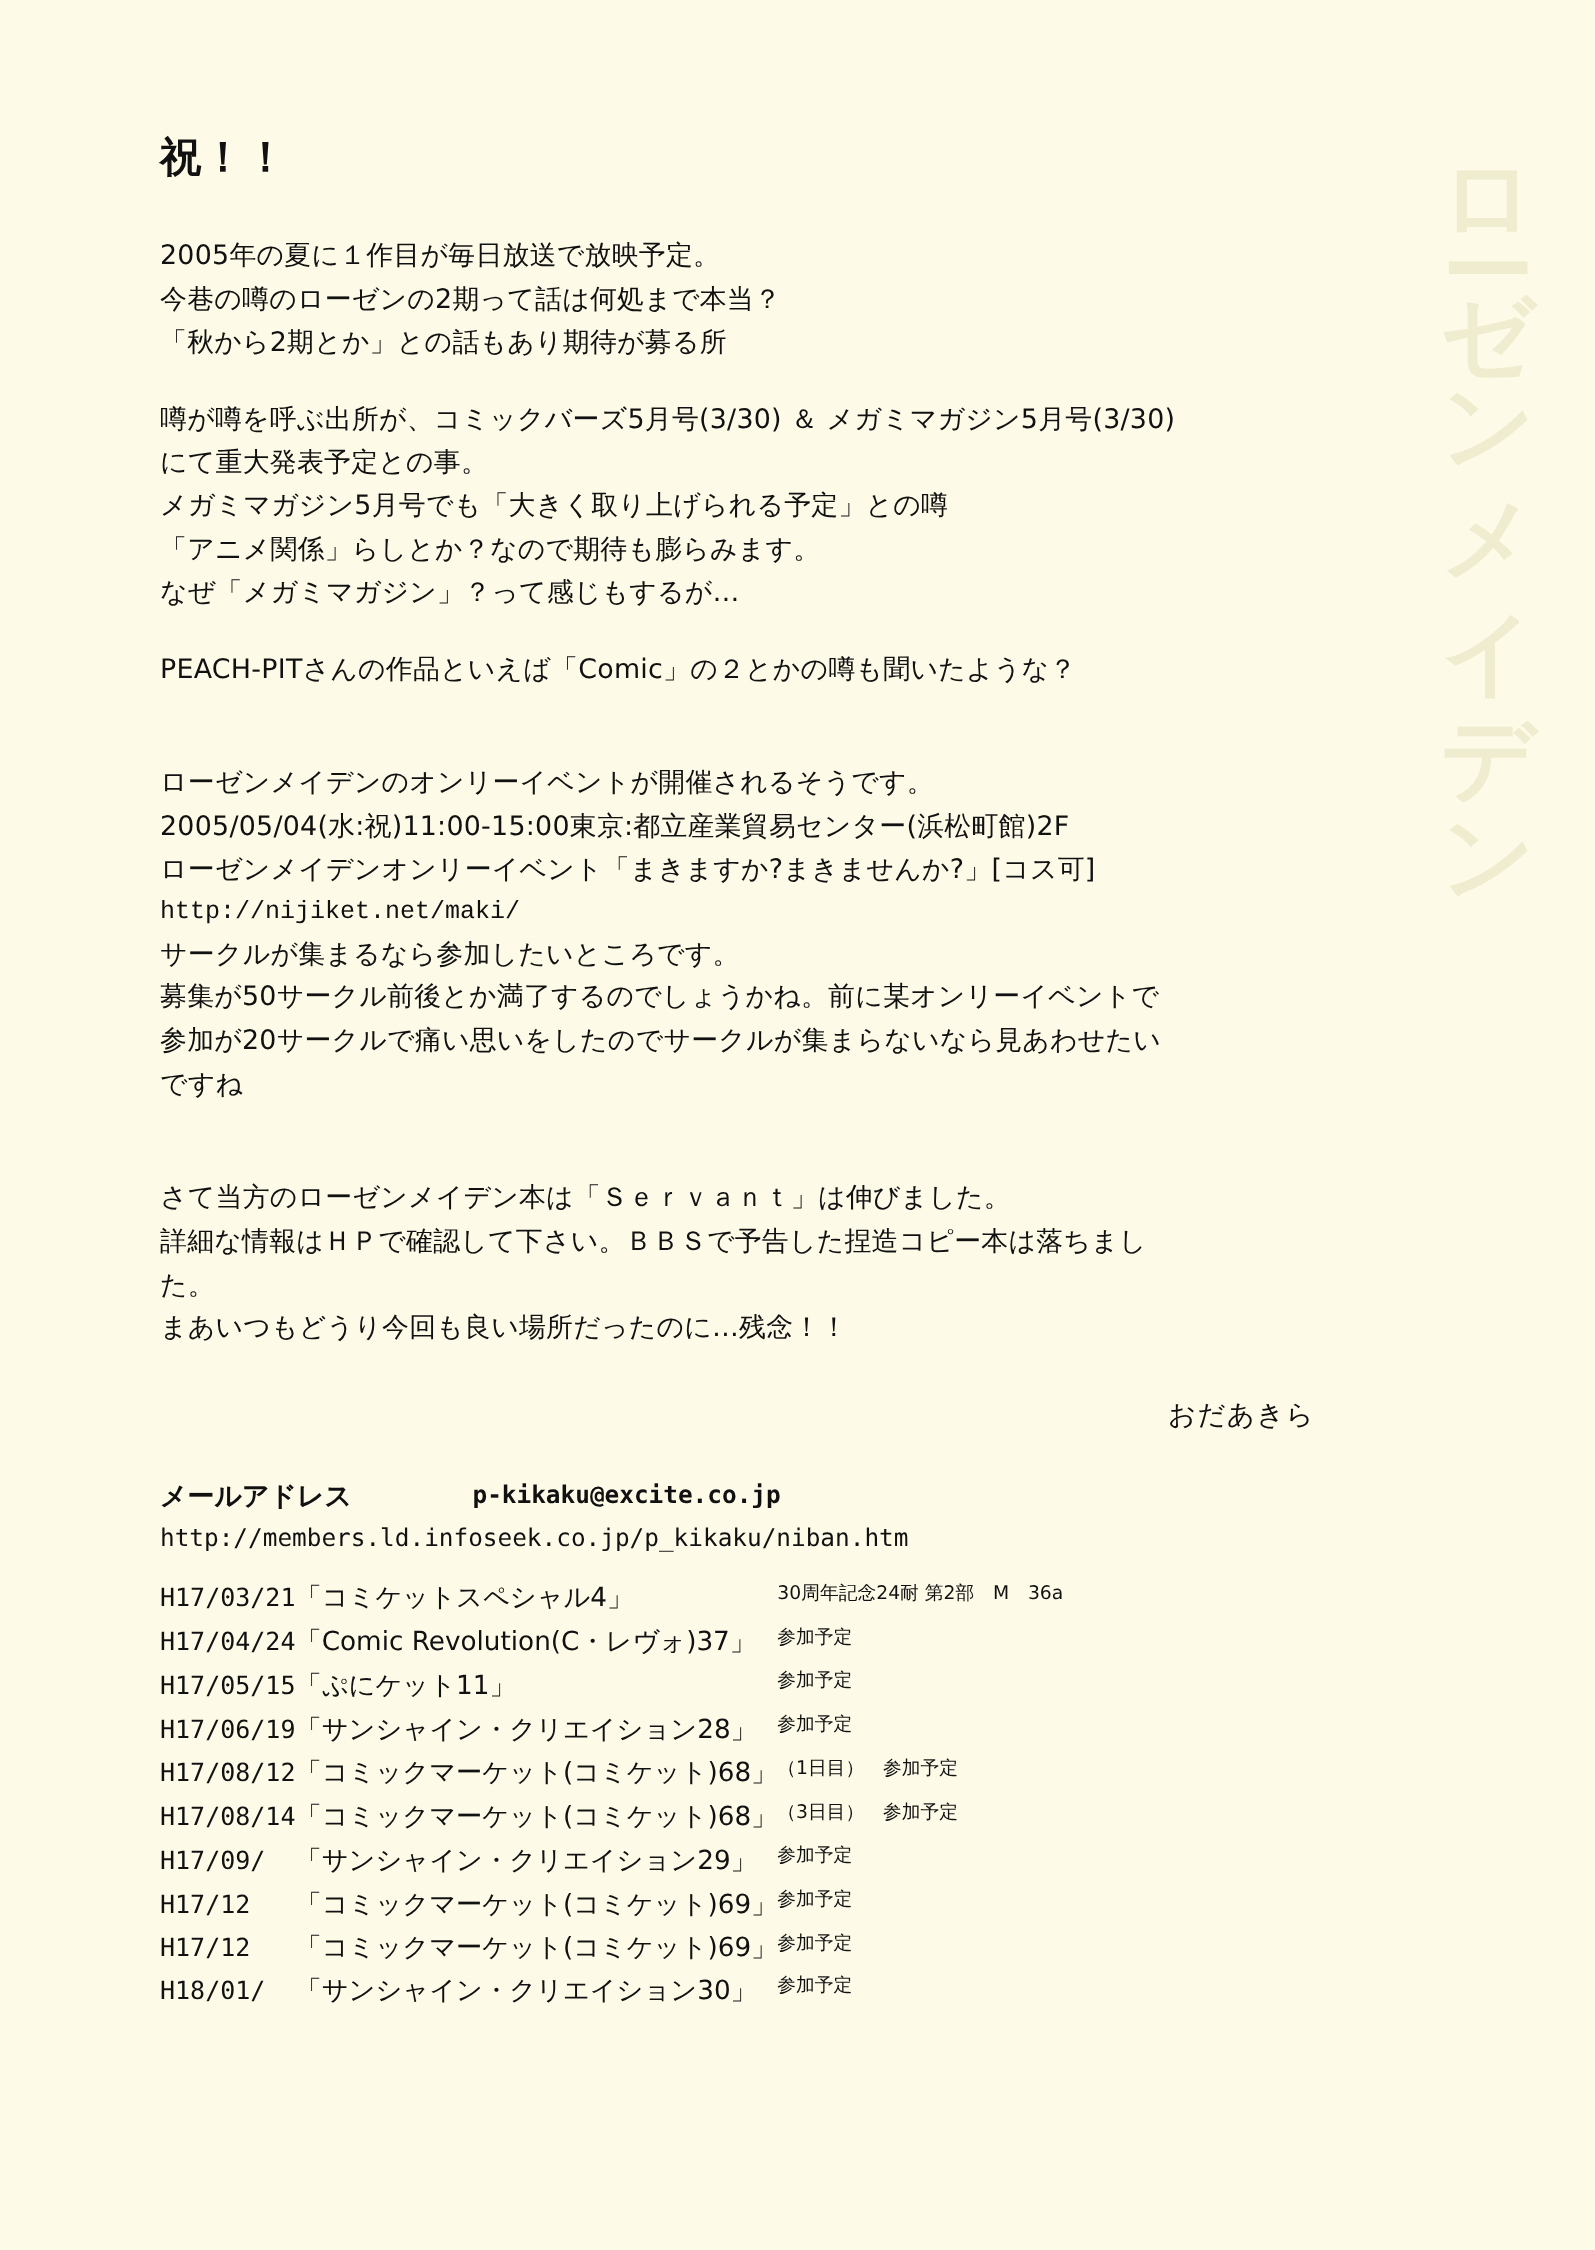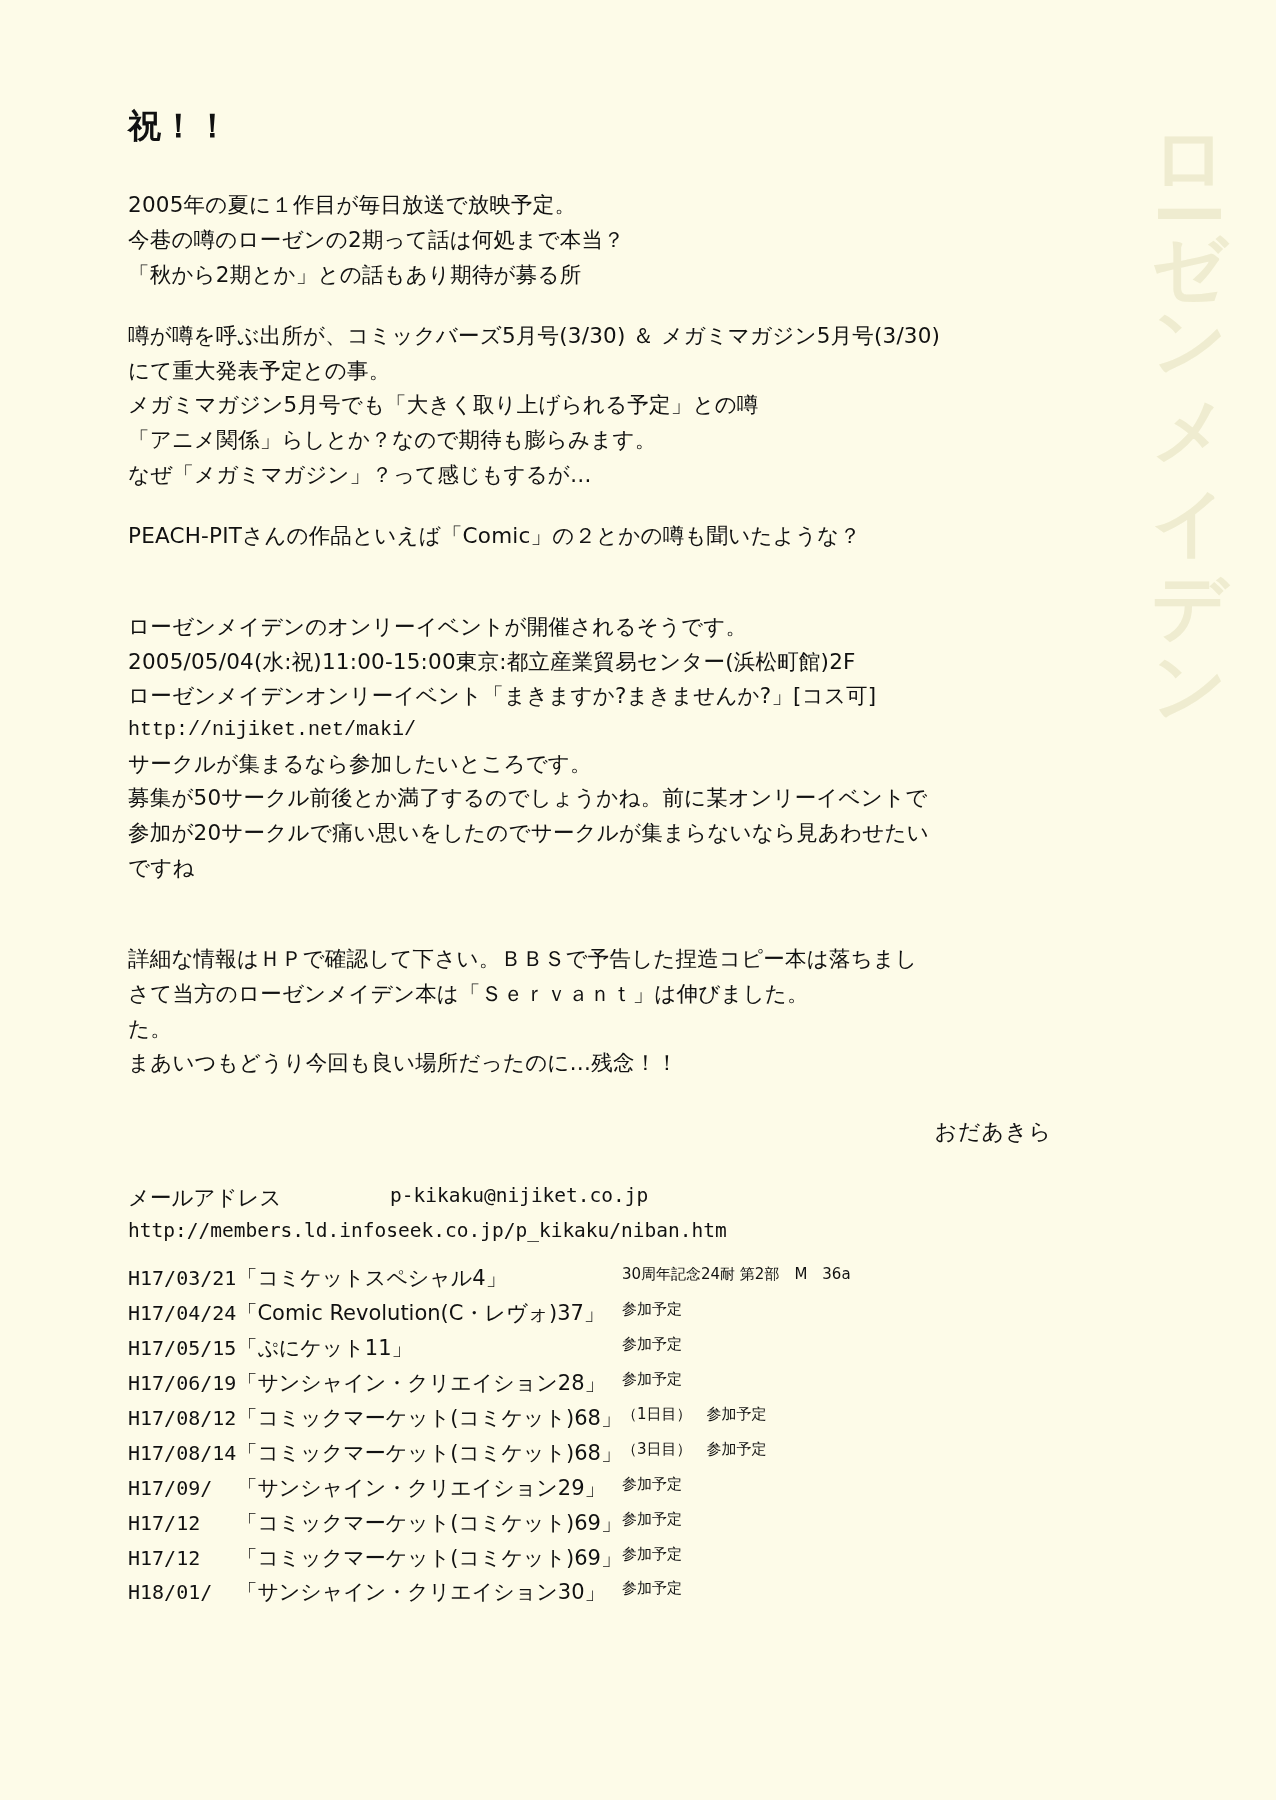--- a/index.html
+++ b/index.html
@@ -69,21 +69,22 @@
     font-size: 22px;
     text-align: right;
     padding-right: 86px;
     margin: 36px 0 34px 0;
     letter-spacing: 1px;
   }
   .contact-row {
     font-size: 21.5px;
     line-height: 1.55;
     display: flex;
-    gap: 12px;
+    gap: 0;
+    font-weight: bold;
   }
   .contact-label {
     width: 250px;
     flex: 0 0 250px;
   }
   .contact-value {
     font-family: "DejaVu Sans Mono", "Liberation Mono", monospace;
     font-size: 19.5px;
   }
   .url-line {
@@ -157,31 +158,31 @@
       <div class="mono">http://nijiket.net/maki/</div>
       <div>サークルが集まるなら参加したいところです。</div>
       <div>募集が50サークル前後とか満了するのでしょうかね。前に某オンリーイベントで</div>
       <div>参加が20サークルで痛い思いをしたのでサークルが集まらないなら見あわせたい</div>
       <div>ですね</div>
     </div>
 
     <div class="gap-lg"></div>
 
     <div class="para">
+      <div>さて当方のローゼンメイデン本は「Ｓｅｒｖａｎｔ」は伸びました。</div>
       <div>詳細な情報はＨＰで確認して下さい。ＢＢＳで予告した捏造コピー本は落ちまし</div>
-      <div>さて当方のローゼンメイデン本は「Ｓｅｒｖａｎｔ」は伸びました。</div>
       <div>た。</div>
       <div>まあいつもどうり今回も良い場所だったのに…残念！！</div>
     </div>
 
     <div class="signature">おだあきら</div>
 
     <div class="contact-row">
       <div class="contact-label">メールアドレス</div>
-      <div class="contact-value">p-kikaku@nijiket.co.jp</div>
+      <div class="contact-value">p-kikaku@excite.co.jp</div>
     </div>
 
     <div class="url-line">http://members.ld.infoseek.co.jp/p_kikaku/niban.htm</div>
 
 
     <table class="schedule">
       <tbody>
         <tr>
           <td class="date">H17/03/21</td>
           <td class="event">「コミケットスペシャル4」</td>

